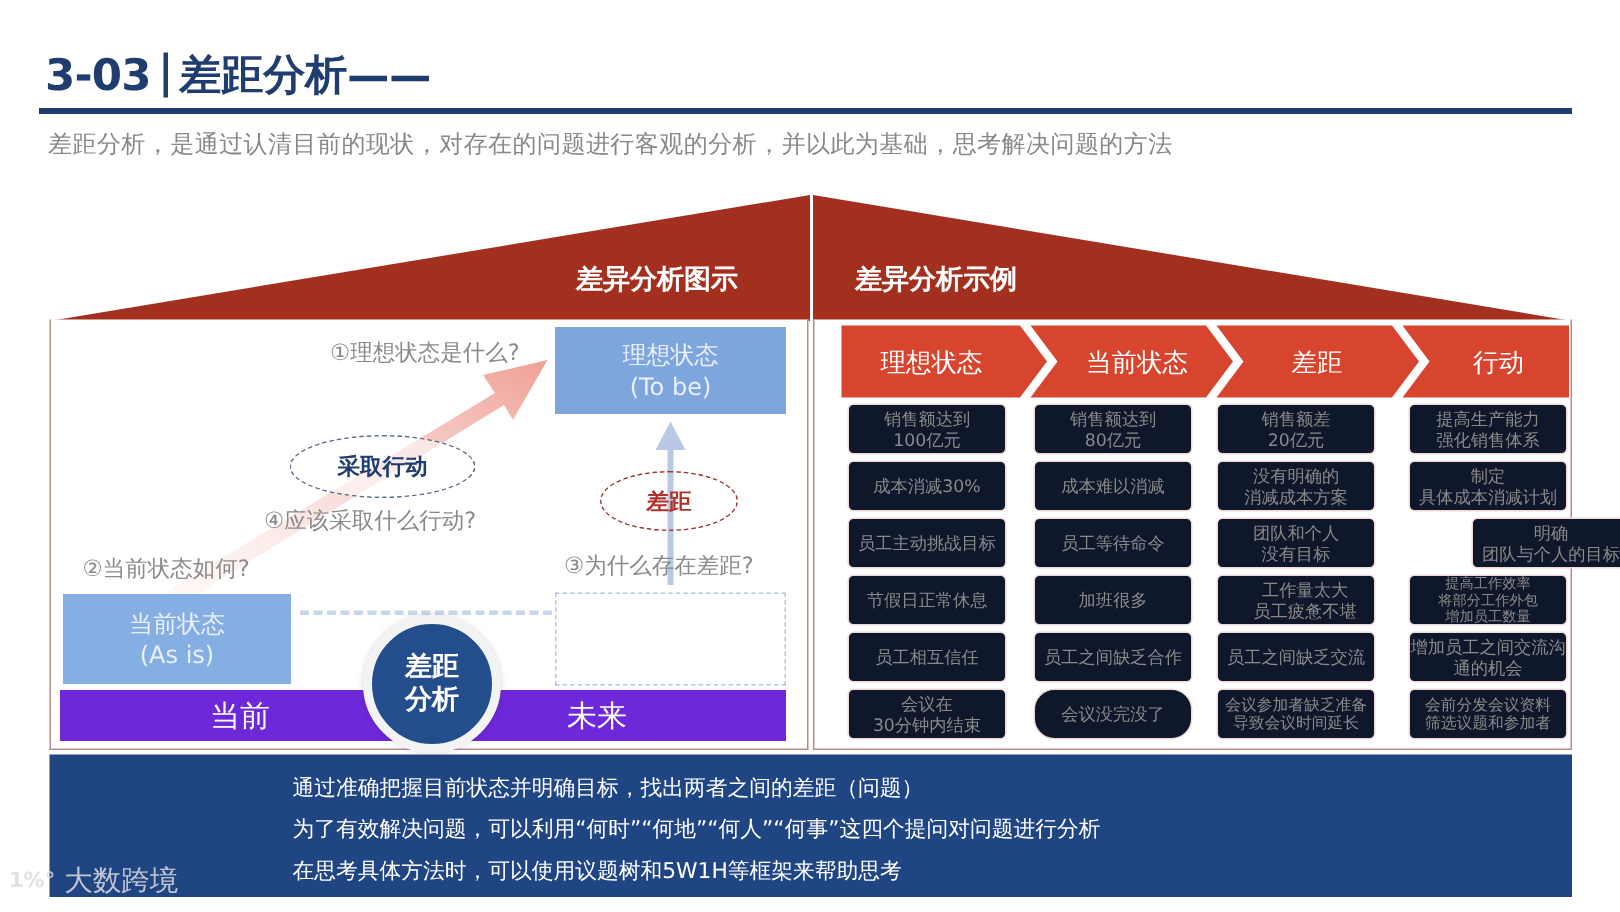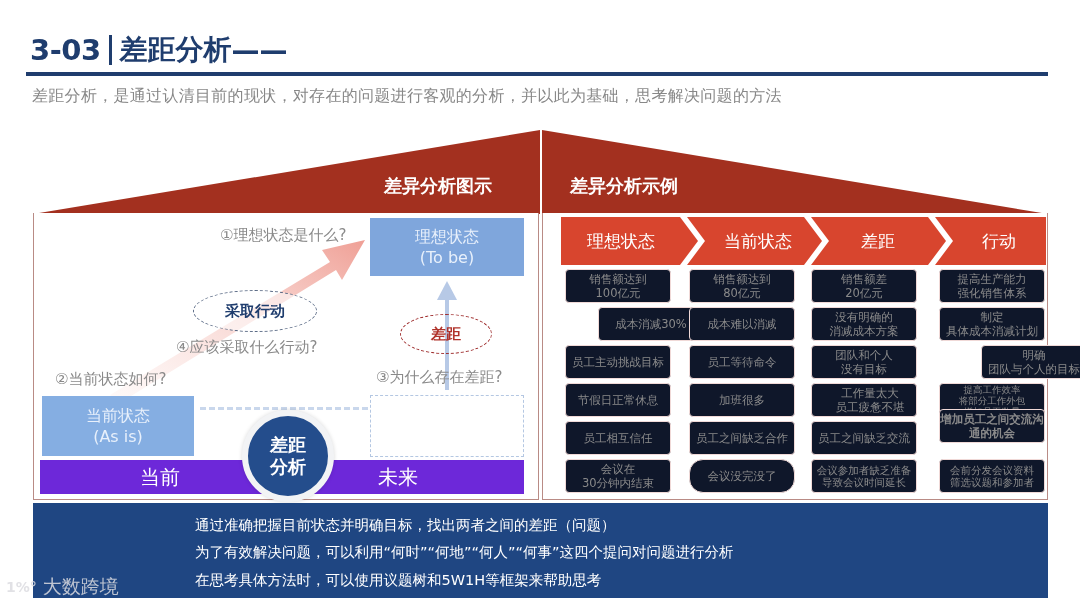--- a/index.html
+++ b/index.html
@@ -126,21 +126,21 @@
 
 <div class="cell" style="left:565px;top:269px;">销售额达到
 100亿元</div>
 <div class="cell" style="left:689px;top:269px;">销售额达到
 80亿元</div>
 <div class="cell" style="left:811px;top:269px;">销售额差
 20亿元</div>
 <div class="cell" style="left:939px;top:269px;">提高生产能力
 强化销售体系</div>
 
-<div class="cell" style="left:598px;top:307px;">成本消减30%</div>
+<div class="cell" style="left:565px;top:307px;">成本消减30%</div>
 <div class="cell" style="left:689px;top:307px;">成本难以消减</div>
 <div class="cell" style="left:811px;top:307px;">没有明确的
 消减成本方案</div>
 <div class="cell" style="left:939px;top:307px;">制定
 具体成本消减计划</div>
 
 <div class="cell" style="left:565px;top:345px;">员工主动挑战目标</div>
 <div class="cell" style="left:689px;top:345px;">员工等待命令</div>
 <div class="cell" style="left:811px;top:345px;">团队和个人
 没有目标</div>
@@ -151,21 +151,21 @@
 <div class="cell" style="left:689px;top:383px;">加班很多</div>
 <div class="cell" style="left:811px;top:383px;padding-left:12px;">工作量太大
 员工疲惫不堪</div>
 <div class="cell small" style="left:939px;top:383px;font-size:9.5px;line-height:11px;">提高工作效率
 将部分工作外包
 增加员工数量</div>
 
 <div class="cell" style="left:565px;top:421px;">员工相互信任</div>
 <div class="cell" style="left:689px;top:421px;">员工之间缺乏合作</div>
 <div class="cell" style="left:811px;top:421px;">员工之间缺乏交流</div>
-<div class="cell" style="left:939px;top:409px;font-weight:bold;">增加员工之间交流沟
+<div class="cell" style="left:939px;top:421px;">增加员工之间交流沟
 通的机会</div>
 
 <div class="cell" style="left:565px;top:459px;">会议在
 30分钟内结束</div>
 <div class="cell" style="left:689px;top:459px;border-radius:14px;">会议没完没了</div>
 <div class="cell small" style="left:811px;top:459px;">会议参加者缺乏准备
 导致会议时间延长</div>
 <div class="cell small" style="left:939px;top:459px;">会前分发会议资料
 筛选议题和参加者</div>
 

